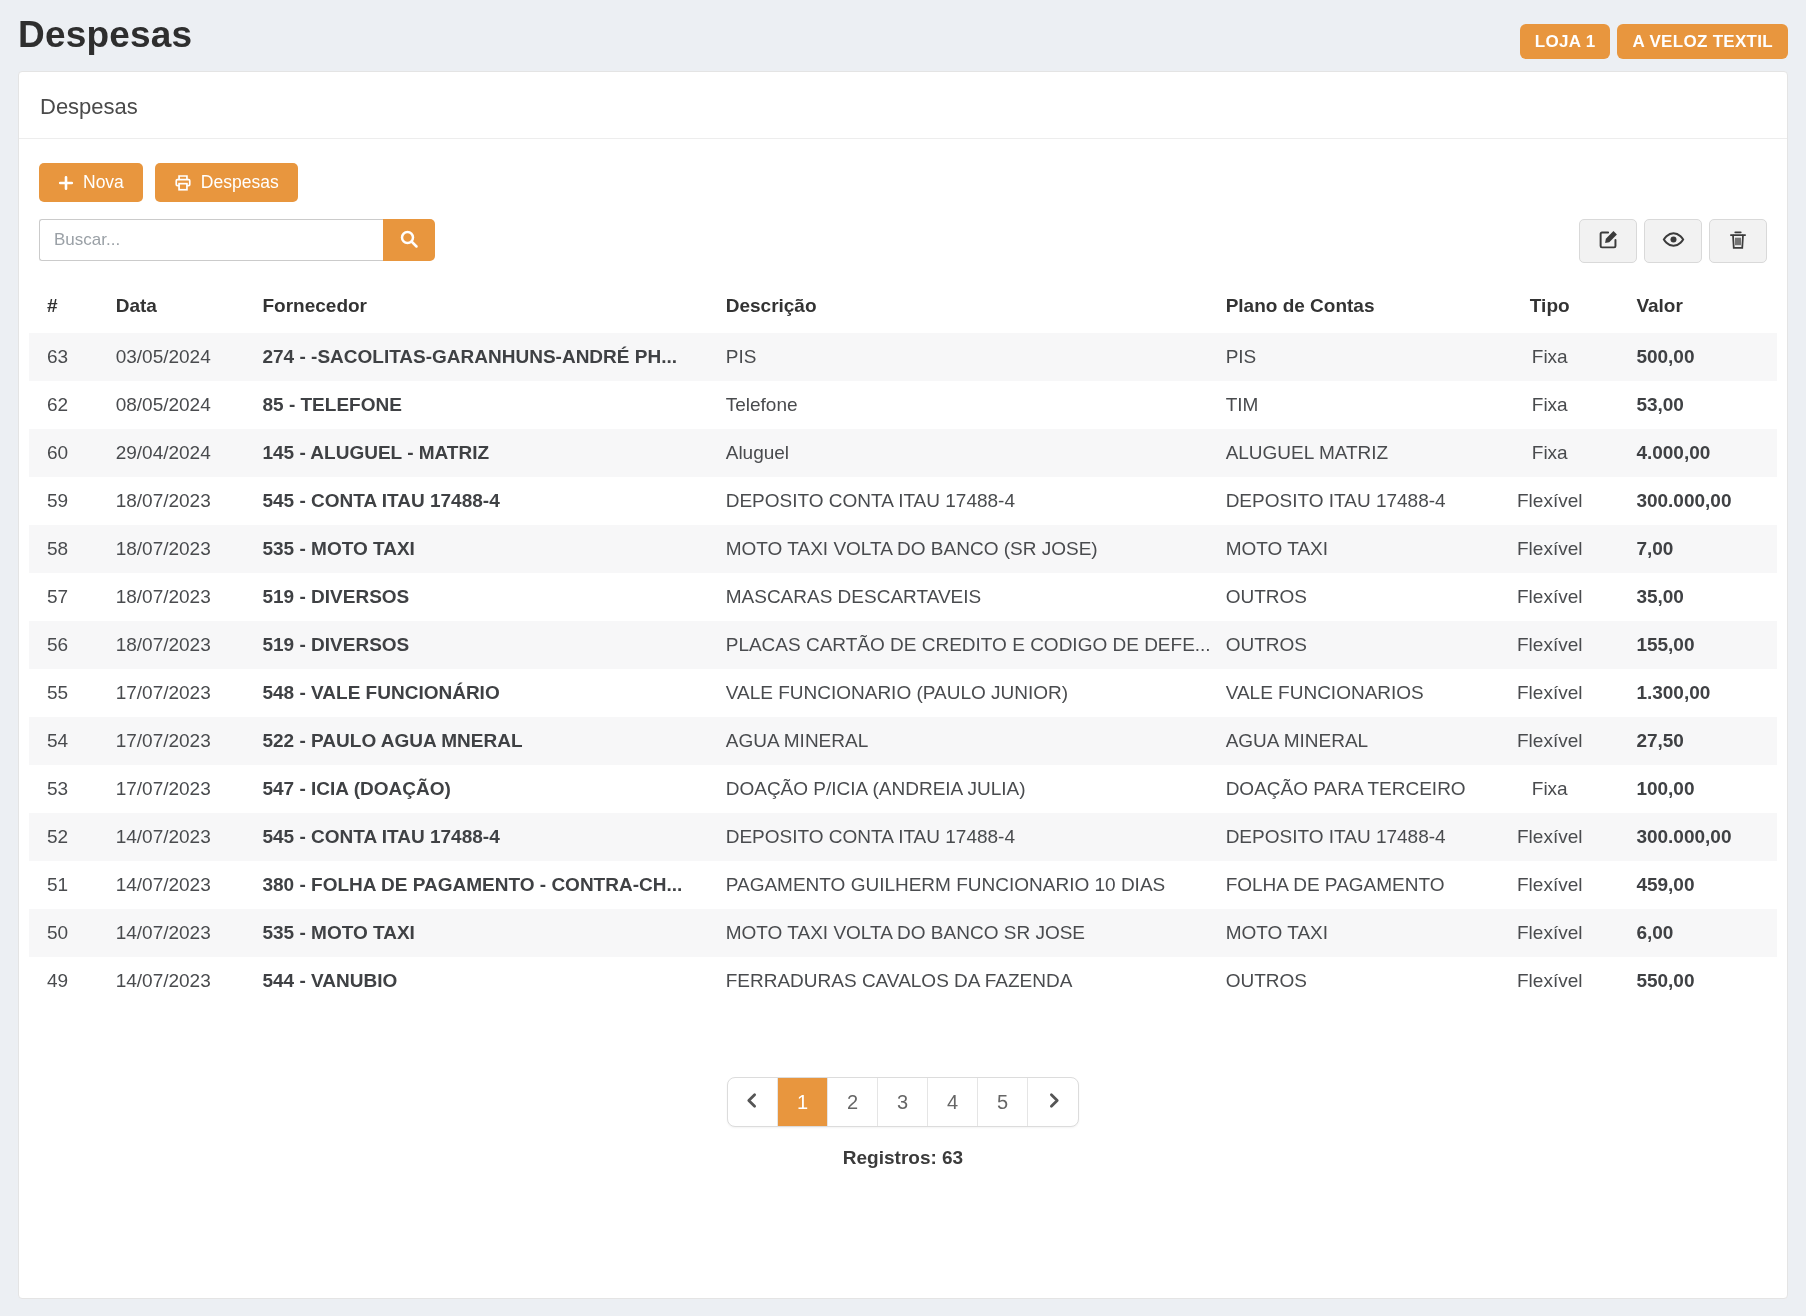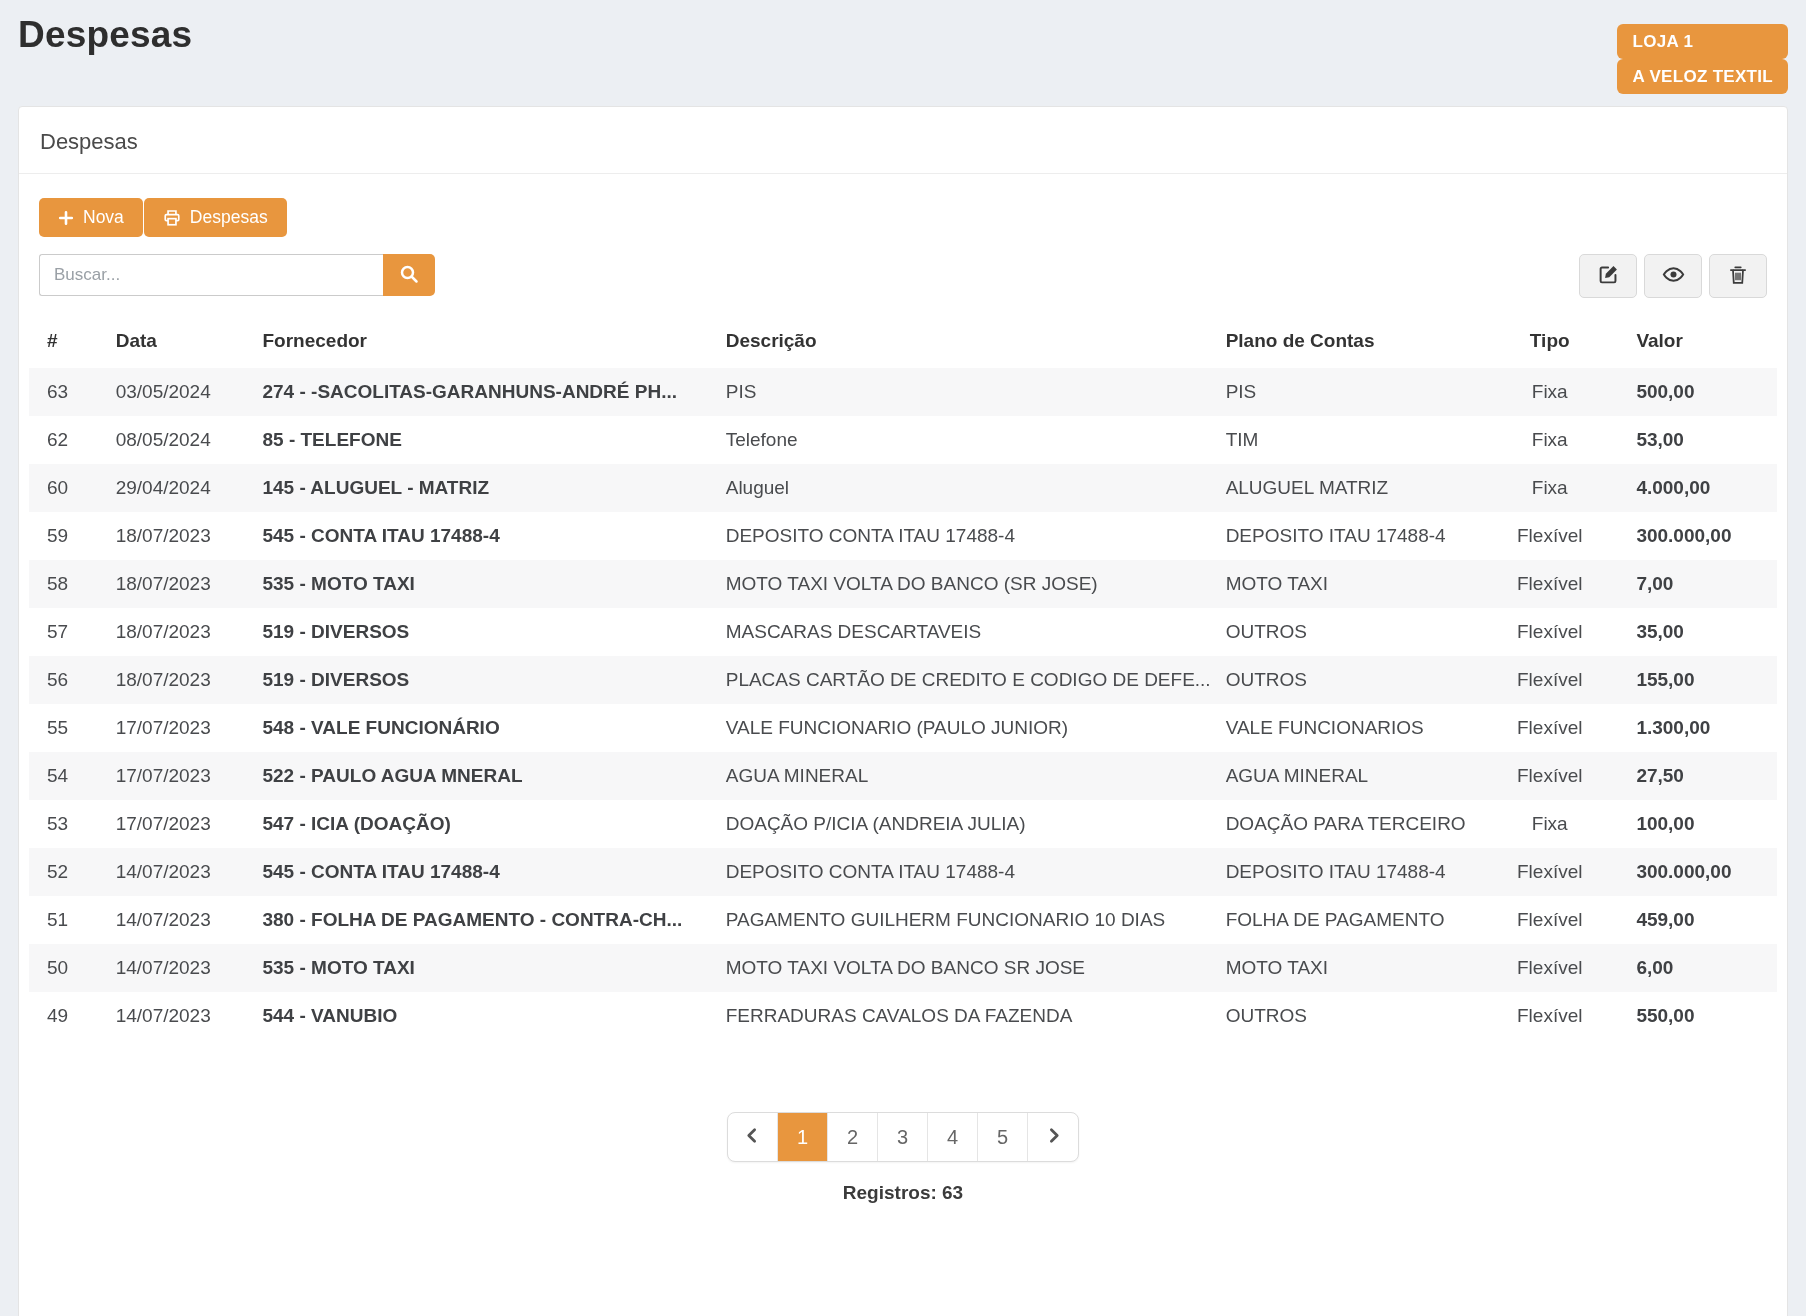--- a/index.html
+++ b/index.html
@@ -15,32 +15,32 @@
     width:1806px;height:1316px;
     background:var(--page-bg);
     font-family:"Liberation Sans",sans-serif;
     color:var(--text);
     overflow:hidden;
   }
   .page{width:1806px;height:1316px;padding:0 18px;}
   
   .topbar{display:flex;justify-content:space-between;align-items:flex-start;padding:14px 0 12px;}
   .page-title{margin:0;font-size:37px;font-weight:600;color:#2e2e2e;letter-spacing:.2px;}
-  .badges{display:flex;padding-top:10px;flex-direction:column;}
+  .badges{display:flex;gap:7px;padding-top:10px;}
   .badge{
     background:var(--accent);color:#fff;font-weight:700;font-size:17px;
     padding:9px 15px;border-radius:6px;letter-spacing:.3px;line-height:1;
   }
   
   .card{background:#fff;border:1px solid #e4e4e4;border-radius:4px;height:1228px;}
   .card-header{padding:22px 21px 18px;border-bottom:1px solid #ededed;}
   .card-title{margin:0;font-size:22px;font-weight:400;color:#4a4a4a;}
   .card-body{padding:24px 20px 0;}
   
-  .toolbar{display:flex;gap:1px;margin-bottom:17px;}
+  .toolbar{display:flex;gap:12px;margin-bottom:17px;}
   .btn-orange{
     display:inline-flex;align-items:center;gap:9px;
     background:var(--accent);color:#fff;border:none;border-radius:5px;
     font-family:inherit;font-size:17.5px;font-weight:400;
     padding:10px 19px;cursor:pointer;line-height:1.1;
   }
   .btn-orange .ico{display:inline-flex;}
   
   .search-row{display:flex;justify-content:space-between;align-items:flex-start;margin-bottom:20px;}
   .search-group{display:flex;}

